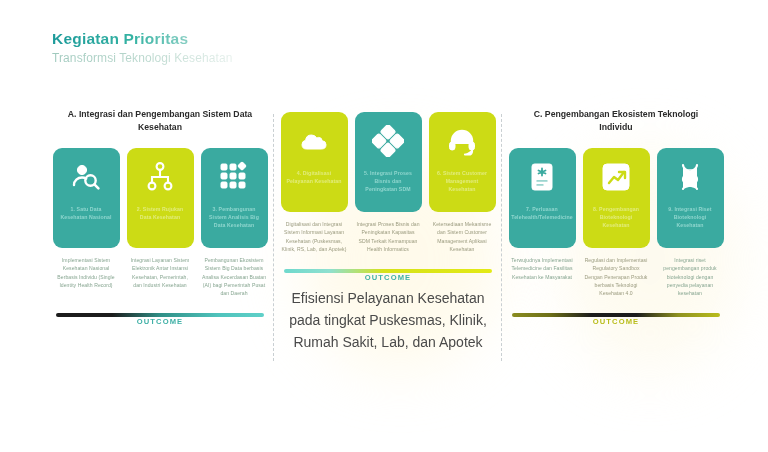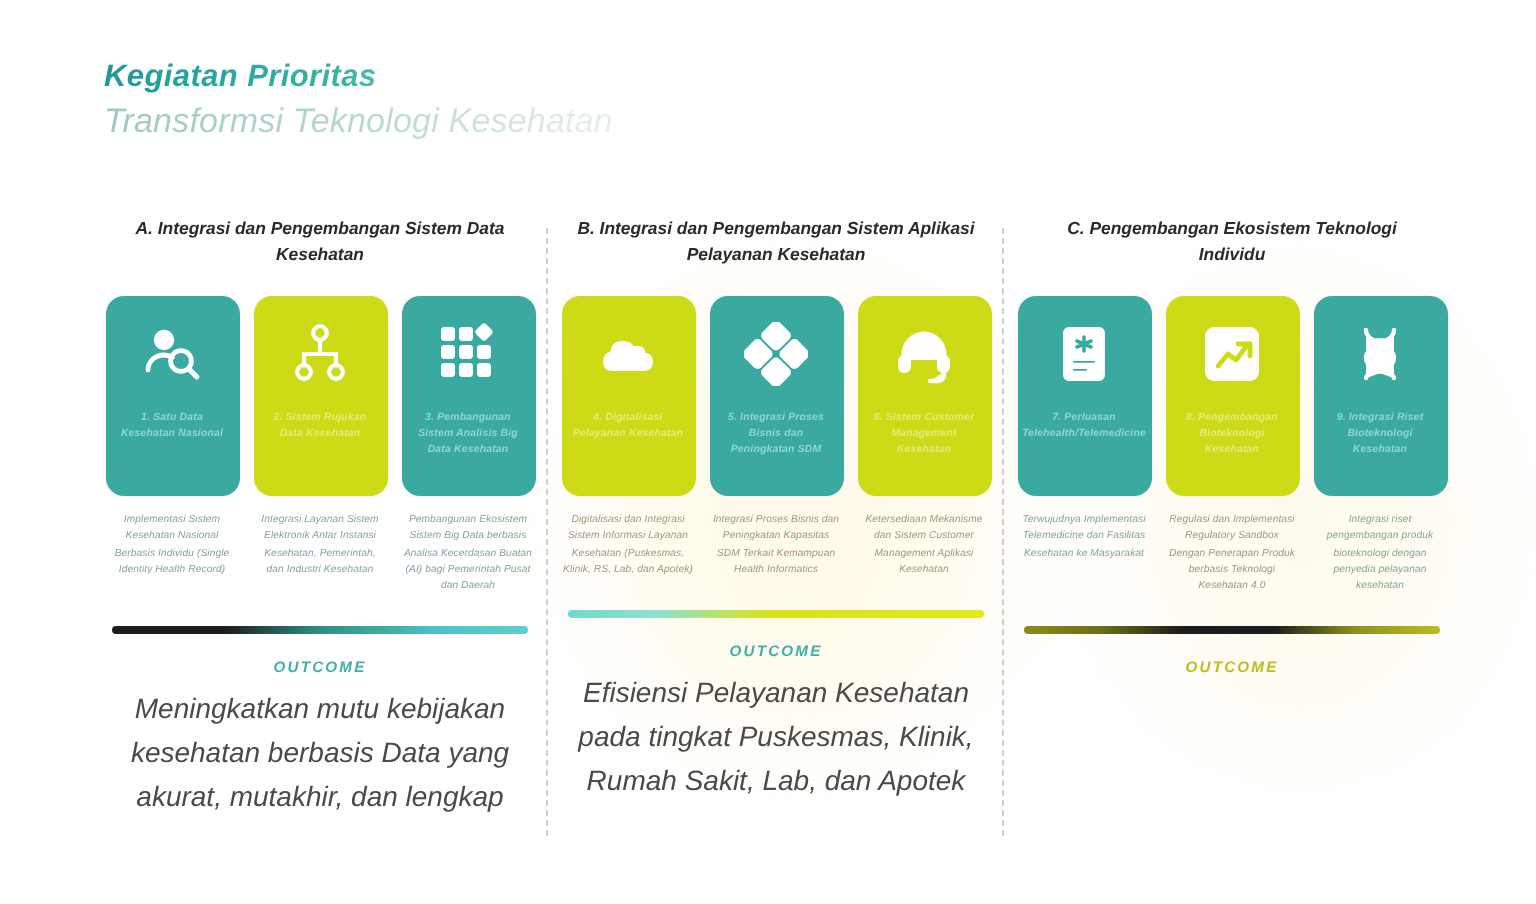--- a/index.html
+++ b/index.html
@@ -3,32 +3,32 @@
 <meta charset="utf-8">
 <style>
   * { margin:0; padding:0; box-sizing:border-box; }
   body {
     width:768px; height:452px;
     background:#ffffff;
     font-family:"Liberation Sans", sans-serif;
     overflow:hidden;
     position:relative;
   }
-  .canvas { position:relative; width:660px; height:452px; padding:0;font-style:italic; }
+  .canvas { position:relative; width:660px; height:452px; padding:0; }
 
   
   .header { position:absolute; left:52px; top:30px; }
   .title {
     font-size:15.5px; font-weight:bold; letter-spacing:0.2px;
     background:linear-gradient(90deg,#1c9a9a 0%,#35b3a3 45%,#cfe6df 100%);
     -webkit-background-clip:text; background-clip:text; color:transparent;
     white-space:nowrap;
   }
   .subtitle {
-    font-size:17px; font-weight:normal; margin-top:3px; letter-spacing:0.1px;
+    font-size:12px; font-weight:normal; margin-top:3px; letter-spacing:0.1px;
     background:linear-gradient(90deg,#9fc9bd 0%,#bcd9cf 55%,#e6f0ec 100%);
     -webkit-background-clip:text; background-clip:text; color:transparent;
     white-space:nowrap;
   }
 
   
   .columns { position:absolute; left:46px; top:108px; width:684px; display:flex; }
   .col { width:228px; position:relative; padding:0 6px; }
   .col + .col::before {
     content:""; position:absolute; left:-1px; top:6px; bottom:-8px; width:0;
@@ -69,21 +69,21 @@
   .desc.warm { color:#9a9a7e; }
   .desc.green { color:#86a590; }
 
   
   .bar { height:4px; border-radius:3px; margin:16px 4px 0 4px; }
   .bar.a { background:linear-gradient(90deg,#1c1c1c 0%,#1c1c1c 27%,#2f8f86 50%,#4fc3bc 78%,#5fd0c8 100%); }
   .bar.b { background:linear-gradient(90deg,#6fd9cd 0%,#8fe0cf 22%,#d6e21a 48%,#e3ea16 100%); }
   .bar.c { background:linear-gradient(90deg,#8a8c20 0%,#6e7018 18%,#1c1c1c 38%,#1c1c1c 60%,#8f9220 80%,#b9bd1c 100%); }
 
   
-  .outcome { text-align:center; margin-top:12px; padding:0 8px; }
+  .outcome { text-align:center; padding:0 8px; }
   .outcome-title {
     font-size:7.6px; font-weight:bold; letter-spacing:1.1px; margin-bottom:5px;
   }
   .outcome-text { font-size:14px; line-height:1.58; color:#4a4a4a; }
   .oc-a .outcome-title { color:#3fb0a6; }
   .oc-b .outcome-title { color:#3fb0a6; }
   .oc-c .outcome-title { color:#b9bd1c; }
 
   
   .blob {
@@ -149,26 +149,24 @@
         </div>
       </div>
       <div class="descs">
         <div class="desc green">Implementasi Sistem Kesehatan Nasional Berbasis Individu (Single Identity Health Record)</div>
         <div class="desc green">Integrasi Layanan Sistem Elektronik Antar Instansi Kesehatan, Pemerintah, dan Industri Kesehatan</div>
         <div class="desc green">Pembangunan Ekosistem Sistem Big Data berbasis Analisa Kecerdasan Buatan (AI) bagi Pemerintah Pusat dan Daerah</div>
       </div>
       <div class="bar a"></div>
       <div class="outcome oc-a">
         <div class="outcome-title">OUTCOME</div>
-        <div class="outcome-text">Meningkatkan mutu kebijakan kesehatan berbasis Data yang akurat, mutakhir, dan lengkap</div>
       </div>
     </div>
 
     <div class="col">
-      <div class="col-head">B. Integrasi dan Pengembangan Sistem Aplikasi Pelayanan Kesehatan</div>
       <div class="cards">
         <div class="card lime">
           <span class="icon">
             <svg viewBox="0 0 32 32">
               <path d="M8.5 24q-4.5 0-4.5-4.4 0-3.6 3.6-4.3.5-5.3 5.9-5.3 3.6 0 5.2 2.9.8-.5 1.9-.5 3.2 0 3.6 3.3 3.8.4 3.8 4 0 4.3-4.6 4.3z" fill="#fff"></path>
             </svg>
           </span>
           <div class="card-label">4. Digitalisasi Pelayanan Kesehatan</div>
         </div>
         <div class="card teal">

